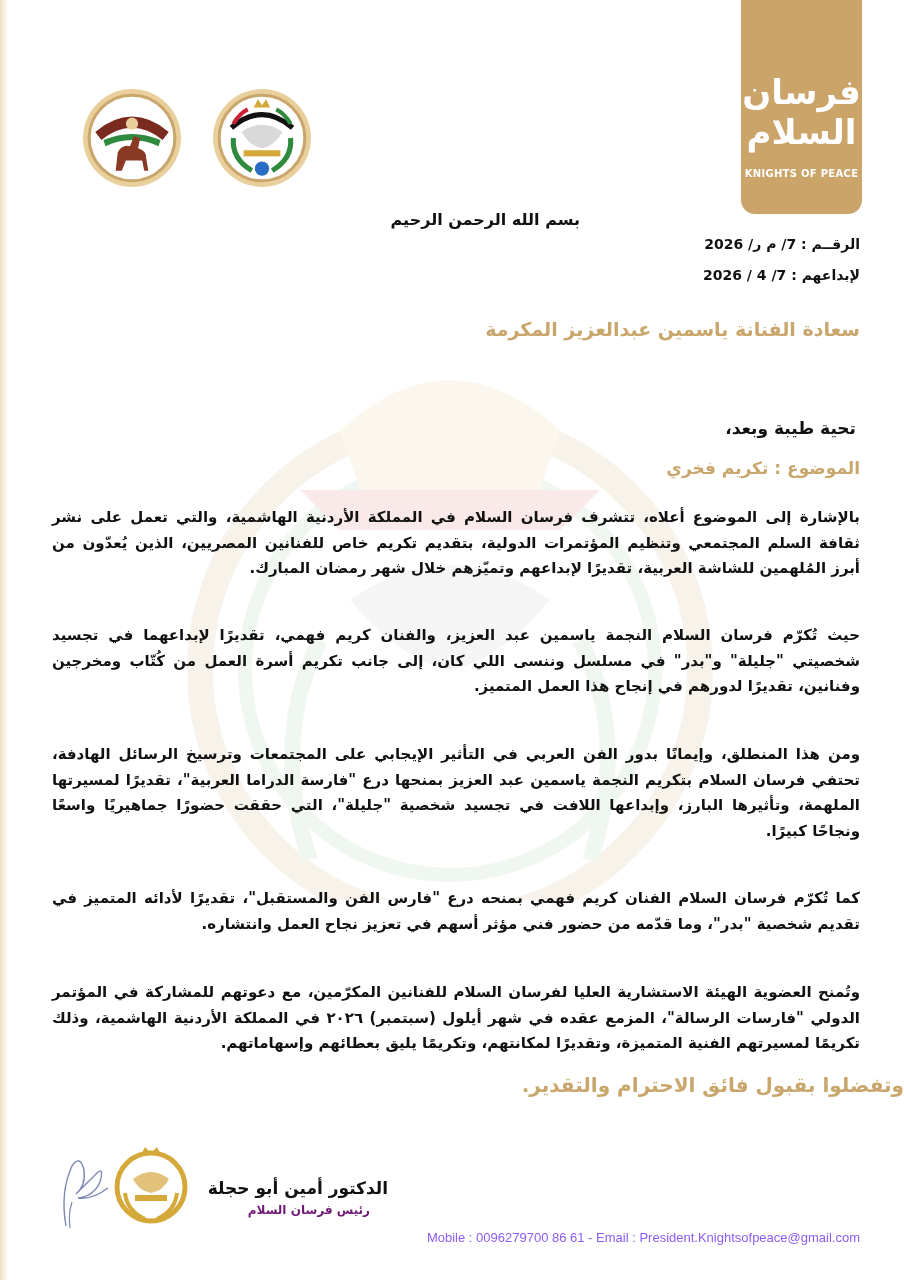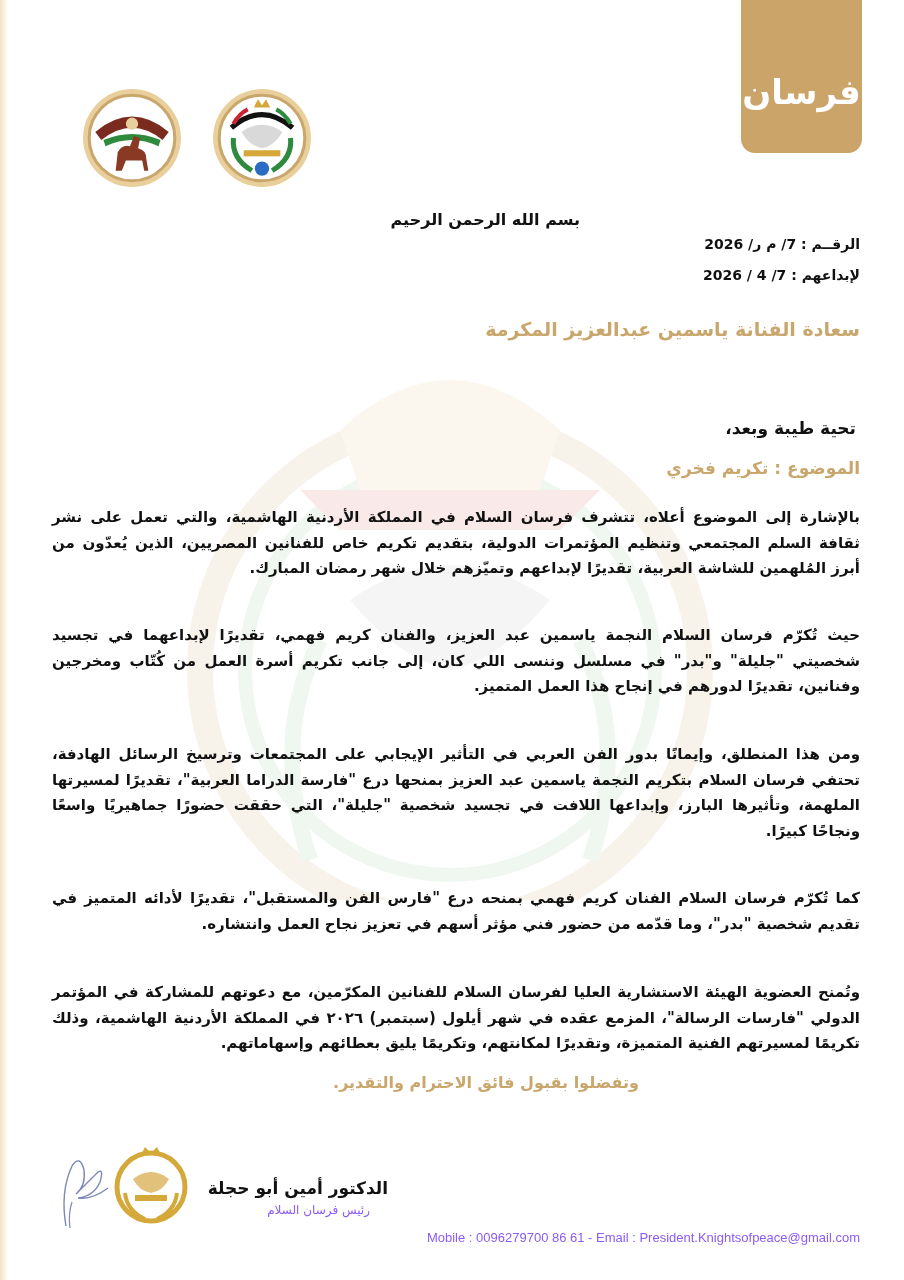--- a/index.html
+++ b/index.html
@@ -8,21 +8,21 @@
 
   .page { position: absolute; left: 0; top: 0; width: 904px; height: 1280px; background: #fff; overflow: hidden; }
 
   .edge-band { position: absolute; left: 0; top: 0; width: 8px; height: 1280px;
     background: linear-gradient(to right, #efe2c4, #fbf6ea 70%, #ffffff); }
 
   
   .watermark { position: absolute; left: 130px; top: 340px; width: 640px; height: 560px; opacity: 0.13; pointer-events: none; }
 
   
-  .brand-tab { position: absolute; left: 741px; top: 0; width: 121px; height: 153px;
+  .brand-tab { position: absolute; left: 741px; top: 0; width: 121px; height: 214px;
     background: #cba46a; border-radius: 0 0 14px 14px; color: #fff; text-align: center; }
   .brand-ar1 { position: absolute; top: 72px; left: 0; right: 0; font-size: 34px; font-weight: bold; line-height: 40px; direction: rtl; }
   .brand-ar2 { position: absolute; top: 112px; left: 0; right: 0; font-size: 34px; font-weight: bold; line-height: 40px; direction: rtl; }
   .brand-en { position: absolute; top: 168px; left: 0; right: 0; font-size: 10px; font-weight: bold; letter-spacing: 0.3px; }
 
   
   .seal { position: absolute; width: 102px; height: 102px; }
   .seal-left { left: 81px; top: 87px; }
   .seal-right { left: 211px; top: 87px; }
   .basmala { position: absolute; left: 340px; top: 210px; width: 240px; font-size: 16px; font-weight: bold; text-align: right; direction: rtl; }
@@ -37,26 +37,26 @@
   .subject { position: absolute; right: 44px; top: 458px; font-size: 17px; font-weight: bold; color: #c9a66c; direction: rtl; }
   .subject-label { color: #c9a66c; }
 
   .para { position: absolute; left: 52px; right: 44px; font-size: 15px; font-weight: bold; line-height: 25.5px; direction: rtl; text-align: justify; text-align-last: right; }
   .p1 { top: 505px; }
   .p2 { top: 623px; }
   .p3 { top: 742px; }
   .p4 { top: 886px; }
   .p5 { top: 980px; }
 
-  .closing { position: absolute; left: 8px; right: 0; top: 1073px; text-align: center; font-size: 16px; font-weight: bold; color: #c9a66c; direction: rtl; padding-left: 60px; }
+  .closing { position: absolute; left: 8px; right: 0; top: 1073px; font-size: 20px; font-weight: bold; color: #c9a66c; direction: rtl; padding-left: 60px; }
 
   .signature { position: absolute; left: 58px; top: 1152px; width: 52px; height: 78px; }
   .sig-seal { position: absolute; left: 110px; top: 1145px; width: 82px; height: 80px; }
   .signer-name { position: absolute; left: 200px; top: 1178px; width: 188px; font-size: 17px; font-weight: bold; direction: rtl; text-align: right; }
-  .signer-title { position: absolute; left: 200px; top: 1203px; width: 170px; font-size: 12px; font-weight: normal; direction: rtl; color: #8b5cf6; }
+  .signer-title { position: absolute; left: 200px; top: 1203px; width: 170px; font-size: 12px; font-weight: bold; direction: rtl; color: #701a75; }
 
   .contact { position: absolute; right: 44px; top: 1230px; font-family: "Liberation Sans", sans-serif; font-size: 13px; color: #8b5cf6; direction: ltr; white-space: nowrap; }
 </style>
 </head>
 <body>
 
 <div class="page">
   <div class="edge-band"></div>
 
   <svg class="watermark" viewBox="0 0 640 560">
@@ -64,20 +64,21 @@
     <circle cx="320" cy="330" r="205" fill="none" stroke="#8fbf8f" stroke-width="14"></circle>
     <path d="M210 90 Q320 -10 430 90 L410 150 L230 150 Z" fill="#e6c88a"></path>
     <path d="M170 150 L470 150 L430 190 L210 190 Z" fill="#d96060"></path>
     <path d="M220 260 Q320 190 420 260 Q370 320 320 330 Q270 320 220 260 Z" fill="#bbbbbb"></path>
     <path d="M180 520 Q140 400 190 300" fill="none" stroke="#8fbf8f" stroke-width="16"></path>
     <path d="M460 520 Q500 400 450 300" fill="none" stroke="#8fbf8f" stroke-width="16"></path>
   </svg>
 
   <div class="brand-tab">
     <div class="brand-ar1">فرسان</div>
+    <div class="brand-ar2">السلام</div>
     <div class="brand-en">KNIGHTS OF PEACE</div>
   </div>
 
   <svg class="seal seal-left" viewBox="0 0 100 100">
     <circle cx="50" cy="50" r="48" fill="#e8cf9b"></circle>
     <circle cx="50" cy="50" r="42" fill="#fff" stroke="#c9a66c" stroke-width="3"></circle>
     <path d="M14 44 Q50 14 86 44 L80 52 Q50 28 20 52 Z" fill="#7a2a1e"></path>
     <path d="M22 52 Q50 40 78 52 L76 58 Q50 46 24 58 Z" fill="#2e8a3c"></path>
     <path d="M34 82 L36 64 Q40 56 48 58 L52 48 L58 50 L56 60 Q64 62 64 70 L66 82 L62 82 L60 72 L44 72 L40 82 Z" fill="#8a3a24"></path>
     <circle cx="50" cy="36" r="6" fill="#e8cf9b"></circle>

